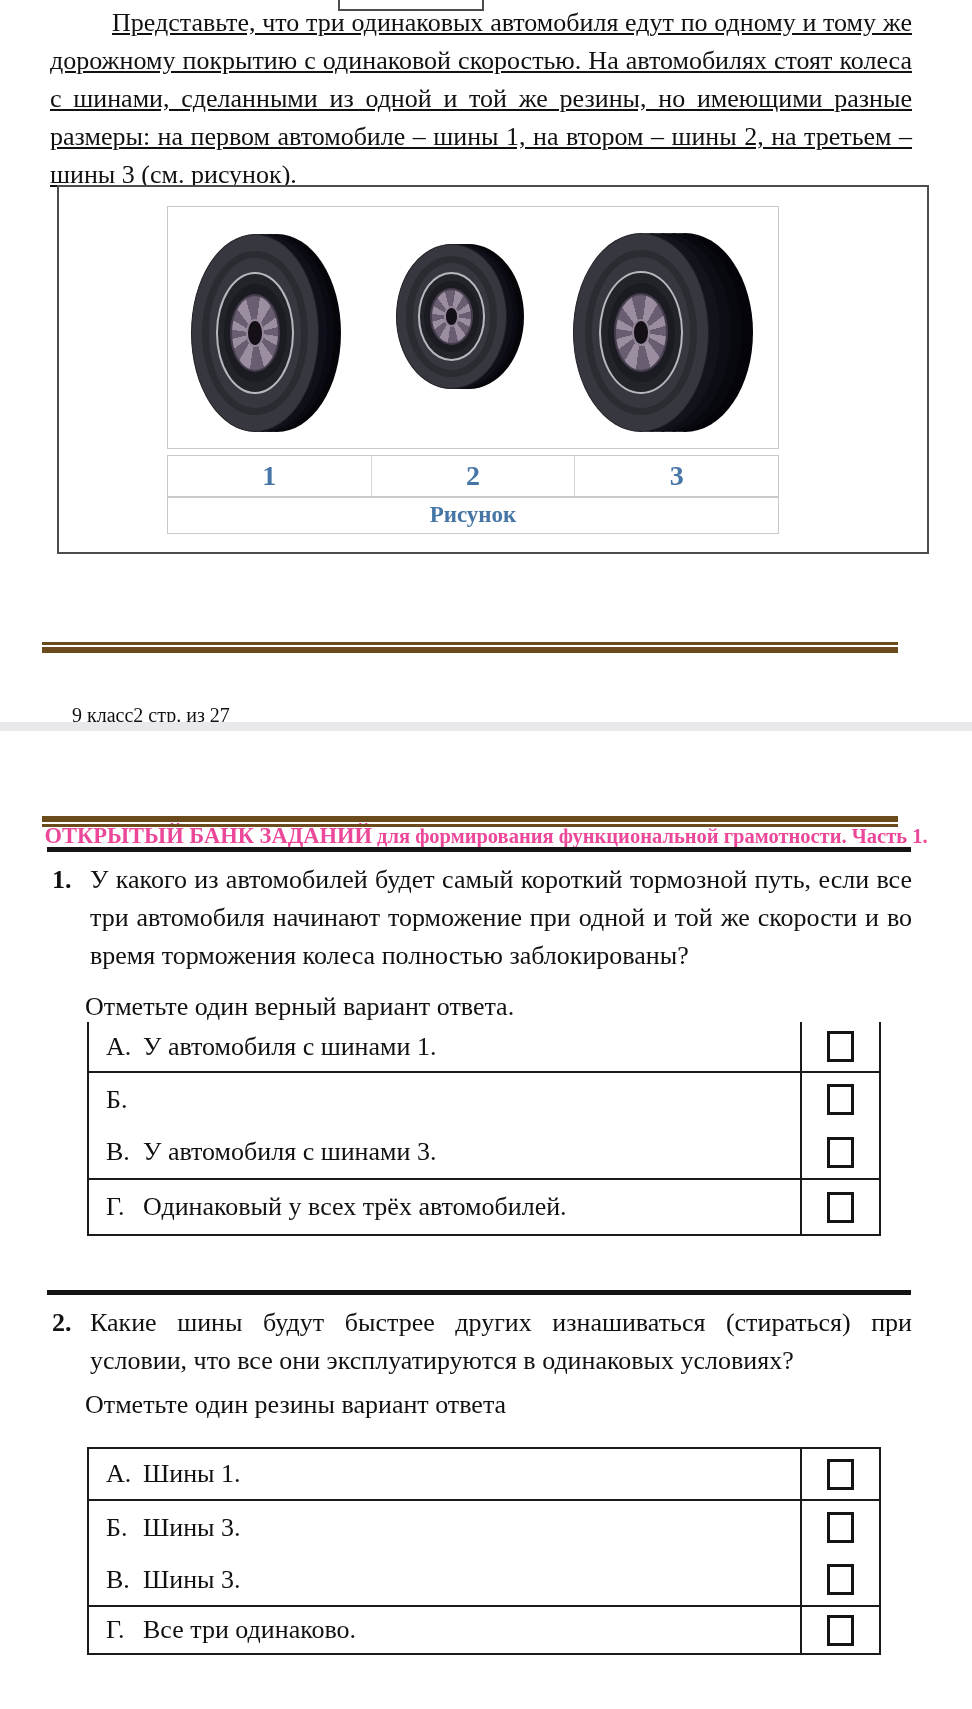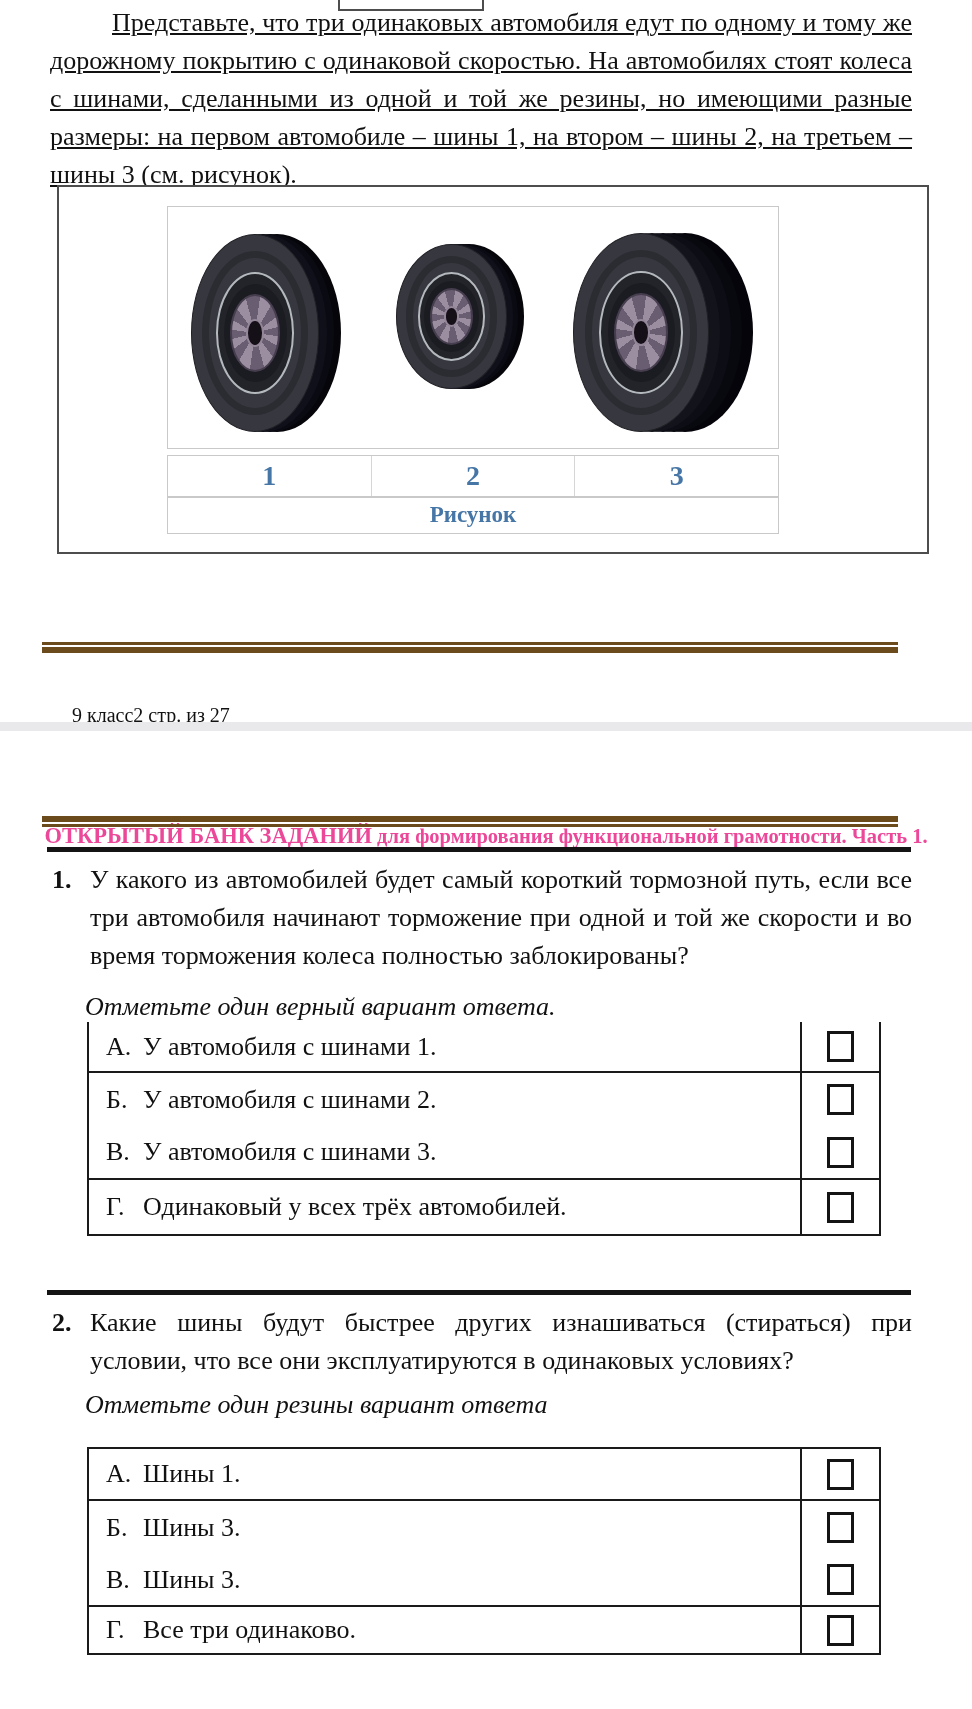--- a/index.html
+++ b/index.html
@@ -56,21 +56,21 @@
   
   #bank-header{left:40px;top:787px;width:892px;text-align:center;color:#ec4899;font-weight:bold;margin-top:36px;}
   #bank-header .big{font-size:22.5px;}
   #bank-header .small{font-size:20.5px;}
 
   
   .hrule{position:absolute;height:5px;background:#141414;}
   .qblock{position:absolute;display:flex;font-size:26px;line-height:38px;}
   .qnum{width:38px;font-weight:bold;flex:none;}
   .qtext{flex:1;text-align:justify;}
-  .instruction{position:absolute;font-style:italic;font-size:26px;}
+  .instruction{position:absolute;font-size:26px;}
 
   
   .anstable{position:absolute;width:794px;box-sizing:border-box;border:2px solid #1a1a1a;background:#fff;}
   #table1{border-top:none;}
   .arow{display:flex;box-sizing:border-box;}
   .arow.bb{border-bottom:2px solid #1a1a1a;}
   .atext{flex:1;display:flex;align-items:center;padding-left:17px;font-size:26px;}
   .aletter{min-width:37px;flex:none;}
   .acheck{width:79px;flex:none;border-left:2px solid #1a1a1a;display:flex;align-items:center;justify-content:center;box-sizing:border-box;}
   .cbox{width:21px;height:25px;border:3px solid #141414;background:#fff;}
@@ -174,21 +174,20 @@
         <span class="aletter">А.</span>
         <span>У автомобиля с шинами 1.</span>
       </div>
     <div class="acheck">
         <div class="cbox"></div>
       </div>
   </div>
   <div class="arow" style="height:53px;">
     <div class="atext">
         <span class="aletter">Б.</span>
-        <span>У автомобиля с шинами 2.</span>
       </div>
     <div class="acheck">
         <div class="cbox"></div>
       </div>
   </div>
   <div class="arow bb" style="height:54px;">
     <div class="atext">
         <span class="aletter">В.</span>
         <span>У автомобиля с шинами 3.</span>
       </div>

